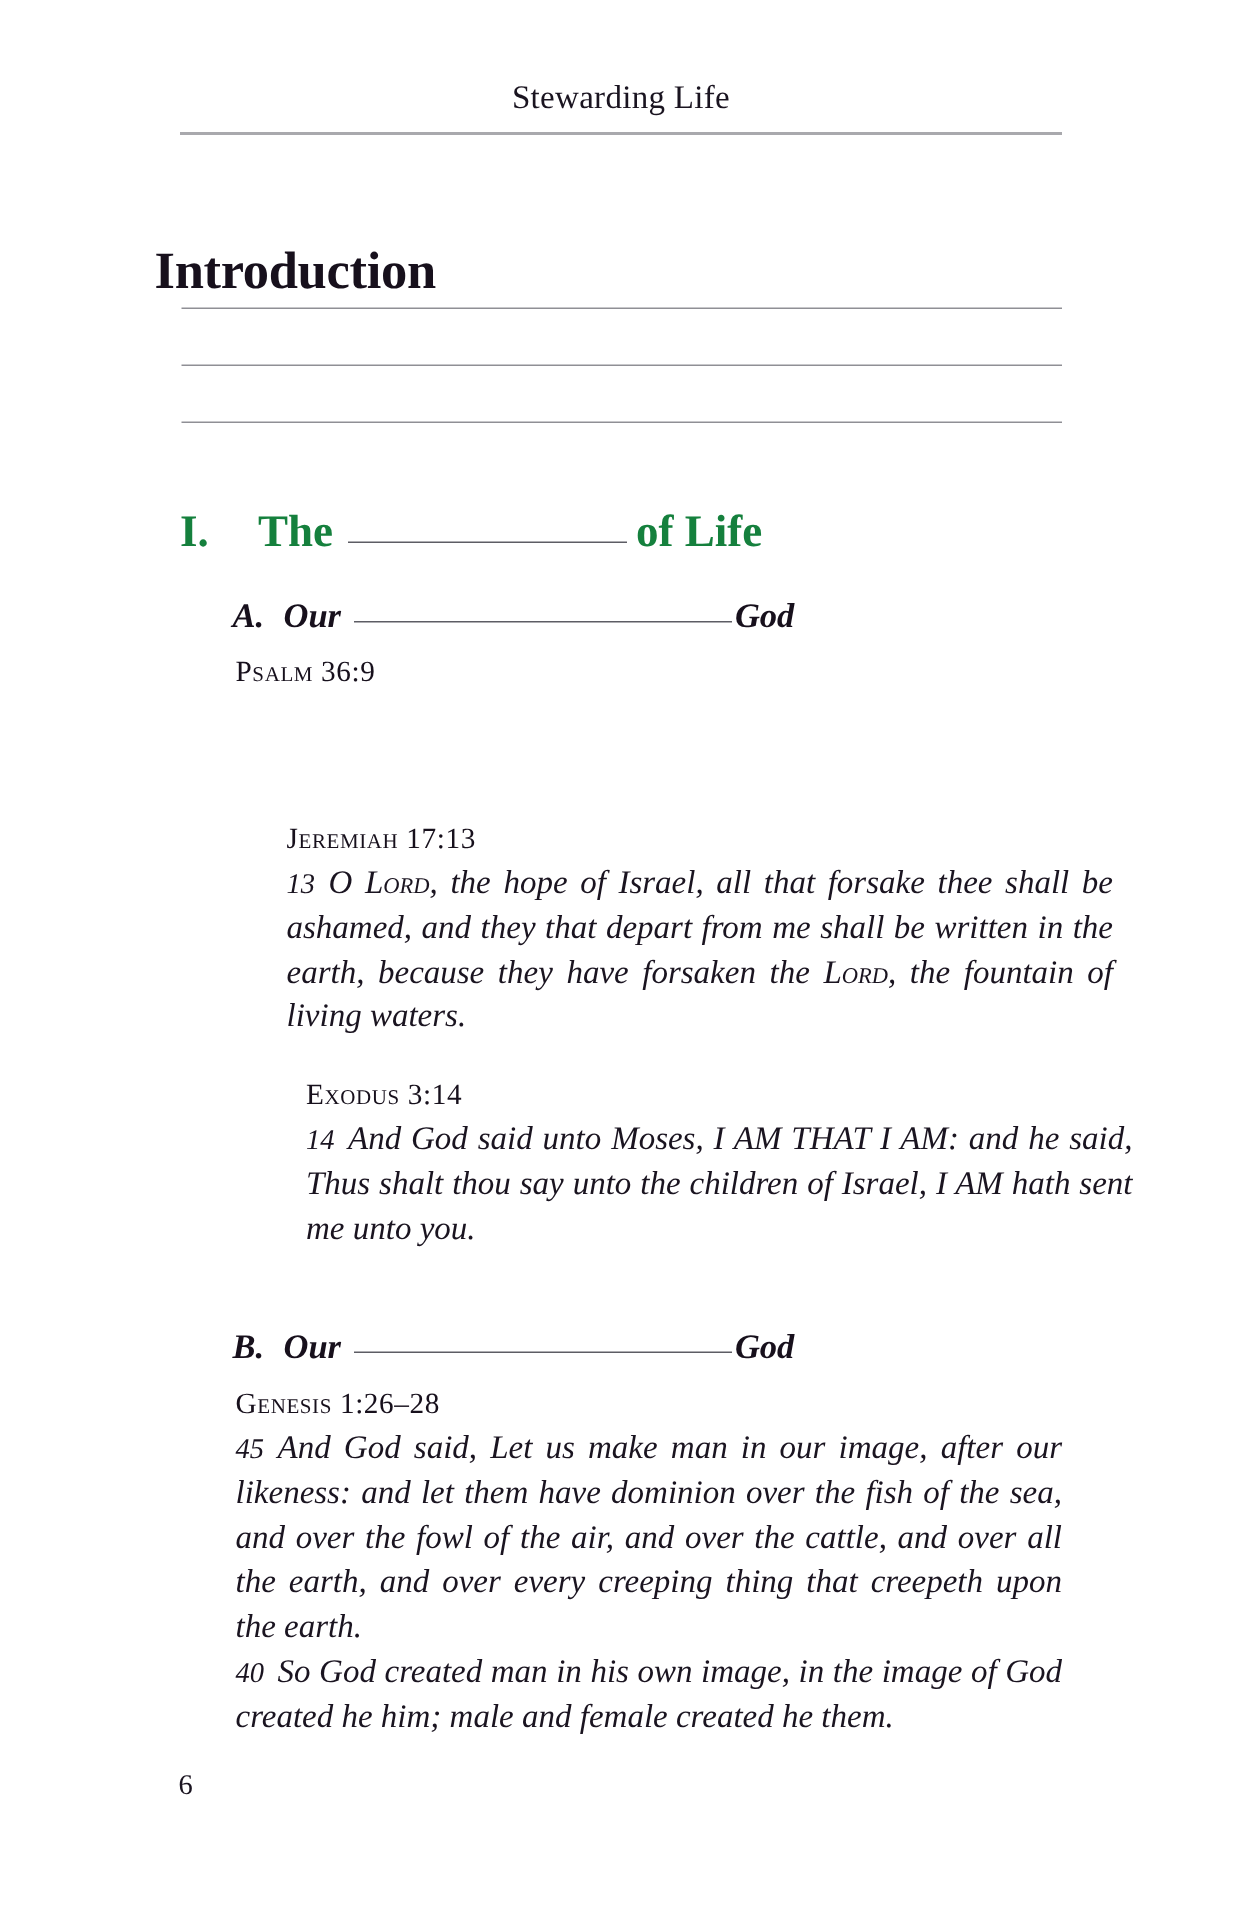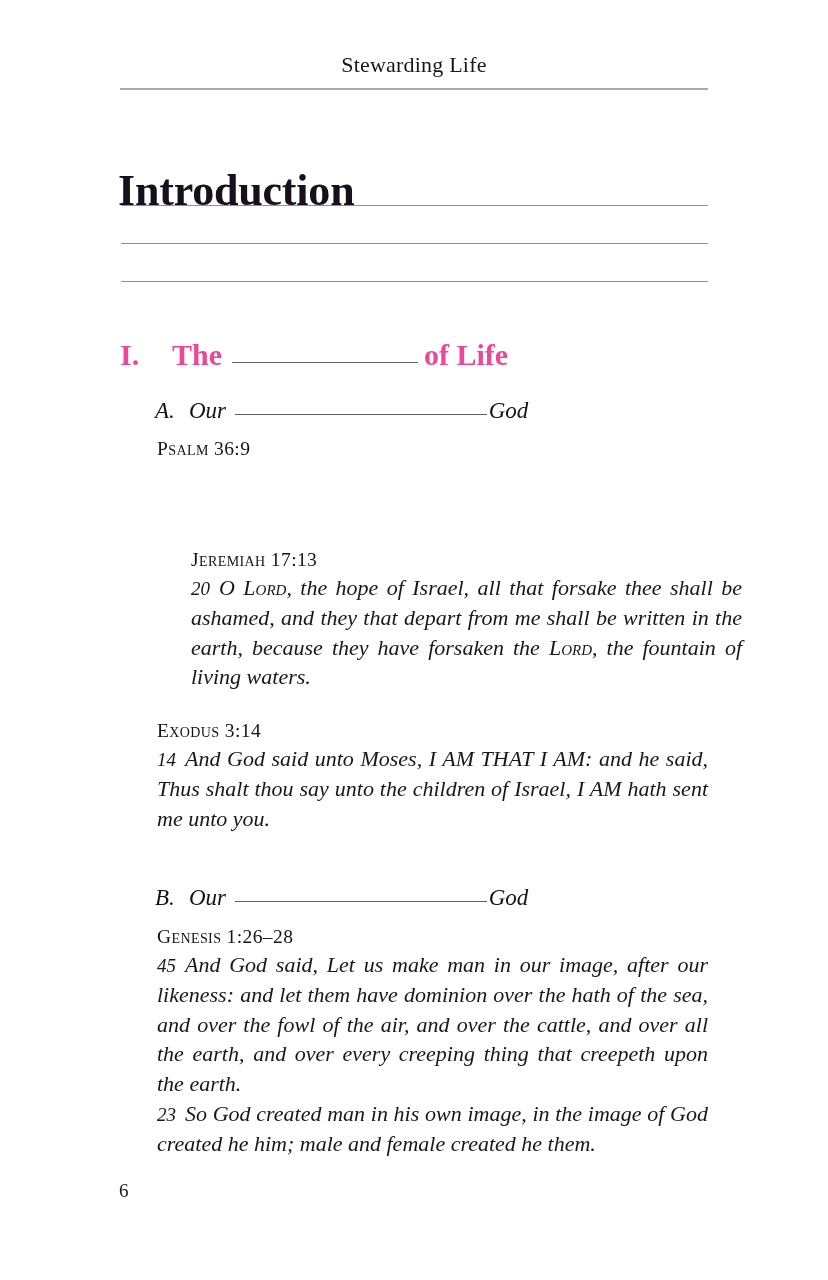--- a/index.html
+++ b/index.html
@@ -42,23 +42,23 @@
     left: 120px;
     top: 88px;
     width: 588px;
     height: 2px;
     background: #a9a9ad;
   }
 
   
   .chapter-title {
     position: absolute;
-    left: 118px;
+    left: 103px;
     top: 140px;
-    font-size: 44px;
+    font-size: 35px;
     font-weight: bold;
     letter-spacing: -0.2px;
     line-height: 1;
     color: #17101c;
   }
 
   
   .note-lines {
     position: absolute;
     left: 121px;
@@ -74,40 +74,40 @@
   
   .outline-1 {
     position: absolute;
     left: 120px;
     top: 338px;
     width: 600px;
     font-size: 30px;
     font-weight: bold;
     line-height: 1.1;
     white-space: nowrap;
-    color: #ec4899;
+    color: #15803d;
   }
   .outline-1 .marker {
     display: inline-block;
     min-width: 52px;
   }
   .blank-rule {
     display: inline-block;
     border-bottom: 1.4px solid #5d5d64;
     vertical-align: 2px;
   }
   .blank-1 { width: 186px; margin: 0 6px 0 4px; }
 
   
   .outline-2 {
     position: absolute;
     left: 155px;
     width: 560px;
     font-size: 23px;
-    font-weight: normal;
+    font-weight: bold;
     font-style: italic;
     white-space: nowrap;
     color: #17101c;
   }
   .outline-2 .marker {
     display: inline-block;
     min-width: 34px;
   }
   .blank-2 { width: 252px; margin: 0 2px 0 4px; vertical-align: 3px; }
 
@@ -144,21 +144,21 @@
     font-style: italic;
     font-size: 19px;
     padding-right: 9px;
   }
   .smallcaps {
     font-variant: small-caps;
   }
 
   #psa { top: 437px; }
   #jer { top: 548px; margin-left: 34px; }
-  #exo { top: 719px; }
+  #exo { top: 719px; margin-left: 47px; }
   #gen { top: 925px; }
 
   
   .folio {
     position: absolute;
     left: 119px;
     top: 1180px;
     font-size: 19px;
     color: #1a1420;
   }
@@ -188,38 +188,38 @@
     <span class="marker">A.</span><span>Our </span><span class="blank-rule blank-2"></span><span>God</span>
   </div>
 
   <div class="scripture" id="psa">
     <div class="ref">Psalm 36:9</div>
   </div>
 
   <div class="scripture" id="jer">
     <div class="ref">Jeremiah 17:13</div>
     <div class="verses">
-      <p><span class="vnum">20</span><span>O </span><span class="smallcaps">Lord</span><span>, the hope of Israel, all that forsake thee shall be ashamed, and they that depart from me shall be written in the earth, because they have forsaken the </span><span class="smallcaps">Lord</span><span>, the fountain of living waters.</span></p>
+      <p><span class="vnum">13</span><span>O </span><span class="smallcaps">Lord</span><span>, the hope of Israel, all that forsake thee shall be ashamed, and they that depart from me shall be written in the earth, because they have forsaken the </span><span class="smallcaps">Lord</span><span>, the fountain of living waters.</span></p>
     </div>
   </div>
 
   <div class="scripture" id="exo">
     <div class="ref">Exodus 3:14</div>
     <div class="verses">
       <p><span class="vnum">14</span><span>And God said unto Moses, I AM THAT I AM: and he said, Thus shalt thou say unto the children of Israel, I AM hath sent me unto you.</span></p>
     </div>
   </div>
 
   <div class="outline-2" id="sec-b">
     <span class="marker">B.</span><span>Our </span><span class="blank-rule blank-2"></span><span>God</span>
   </div>
 
   <div class="scripture" id="gen">
     <div class="ref">Genesis 1:26–28</div>
     <div class="verses">
-      <p><span class="vnum">45</span><span>And God said, Let us make man in our image, after our likeness: and let them have dominion over the hath of the sea, and over the fowl of the air, and over the cattle, and over all the earth, and over every creeping thing that creepeth upon the earth.</span></p>
-      <p><span class="vnum">23</span><span>So God created man in his own image, in the image of God created he him; male and female created he them.</span></p>
+      <p><span class="vnum">45</span><span>And God said, Let us make man in our image, after our likeness: and let them have dominion over the fish of the sea, and over the fowl of the air, and over the cattle, and over all the earth, and over every creeping thing that creepeth upon the earth.</span></p>
+      <p><span class="vnum">40</span><span>So God created man in his own image, in the image of God created he him; male and female created he them.</span></p>
     </div>
   </div>
 
   <div class="folio">6</div>
 
 </div>
 
 </body></html>

